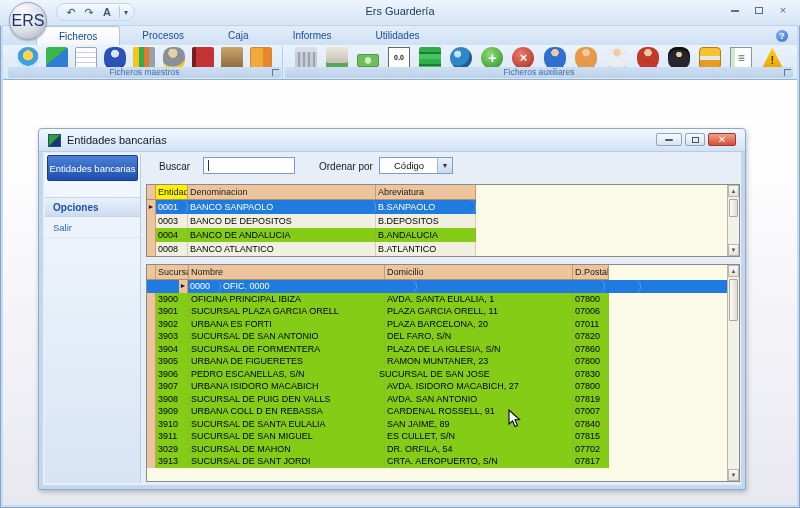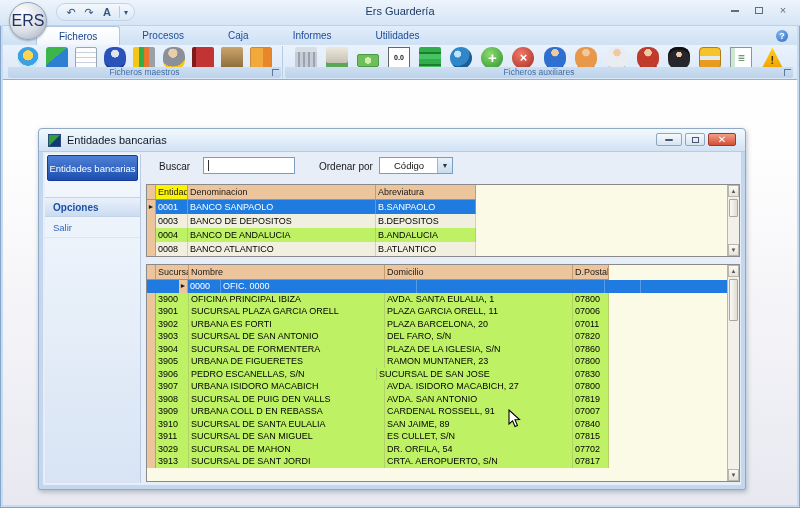--- a/index.html
+++ b/index.html
@@ -141,27 +141,27 @@
   .grid { position:absolute; left:103px; width:594px; background:#FBFAE6;
           border:1px solid #8A8A8A; overflow:hidden; }
   .grid1 { top:32px;  height:73px; }
   .grid2 { top:112px; height:218px; }
   .ghead { display:flex; height:15px; line-height:15px; background:#EDC59C; border-bottom:1px solid #BA8D5E; width:max-content; }
   .ghcell { border-right:1px solid #C79B6B; padding:0 2px; font-size:9px; color:#1A1A1A;
             overflow:hidden; white-space:nowrap; }
   .ghcell.sorted { background:#FCF302; }
   .gselcell { width:9px; flex:0 0 9px; background:#EDC59C; border-right:1px solid #C79B6B;
               font-size:7px; color:#222; text-align:center; overflow:hidden; }
-  .grow { display:flex; width:max-content; line-height:inherit; background:#bef264; }
+  .grow { display:flex; width:max-content; line-height:inherit; background:#84cc16; }
   .grow.alt { background:#F0EFE0; }
   .grow.sel { background:#1F7BDF; color:#fff; }
   .grow.full { width:calc(100% - 12px); }
   .gcell { border-right:1px solid rgba(160,148,112,.35); padding:0 2px; font-size:9px;
            overflow:hidden; white-space:nowrap; }
-  .grow.sel .gcell { border-right-color:rgba(255,255,255,.25); }
+  .grow.sel .gcell { border-right-color:rgba(255,255,255,.25);border-radius:6px; }
   .grow .gselcell { background:#EDC59C; color:#1A1A1A; }
 
   
   .vsb { position:absolute; top:0; right:0; bottom:0; width:12px; background:#F1F0E9; border-left:1px solid #B8B7AE; }
   .sbtn { position:absolute; left:0; right:0; height:12px; background:linear-gradient(#FBFAF6,#E4E2D8);
           border:1px solid #B8B7AE; font-size:6px; color:#555; text-align:center; line-height:11px; }
   .sbtn.up { top:0; } .sbtn.down { bottom:0; }
   .sthumb { position:absolute; left:1px; right:1px; background:linear-gradient(90deg,#FBFAF6,#DEDCD2);
             border:1px solid #A9A89E; border-radius:1px; }
 

